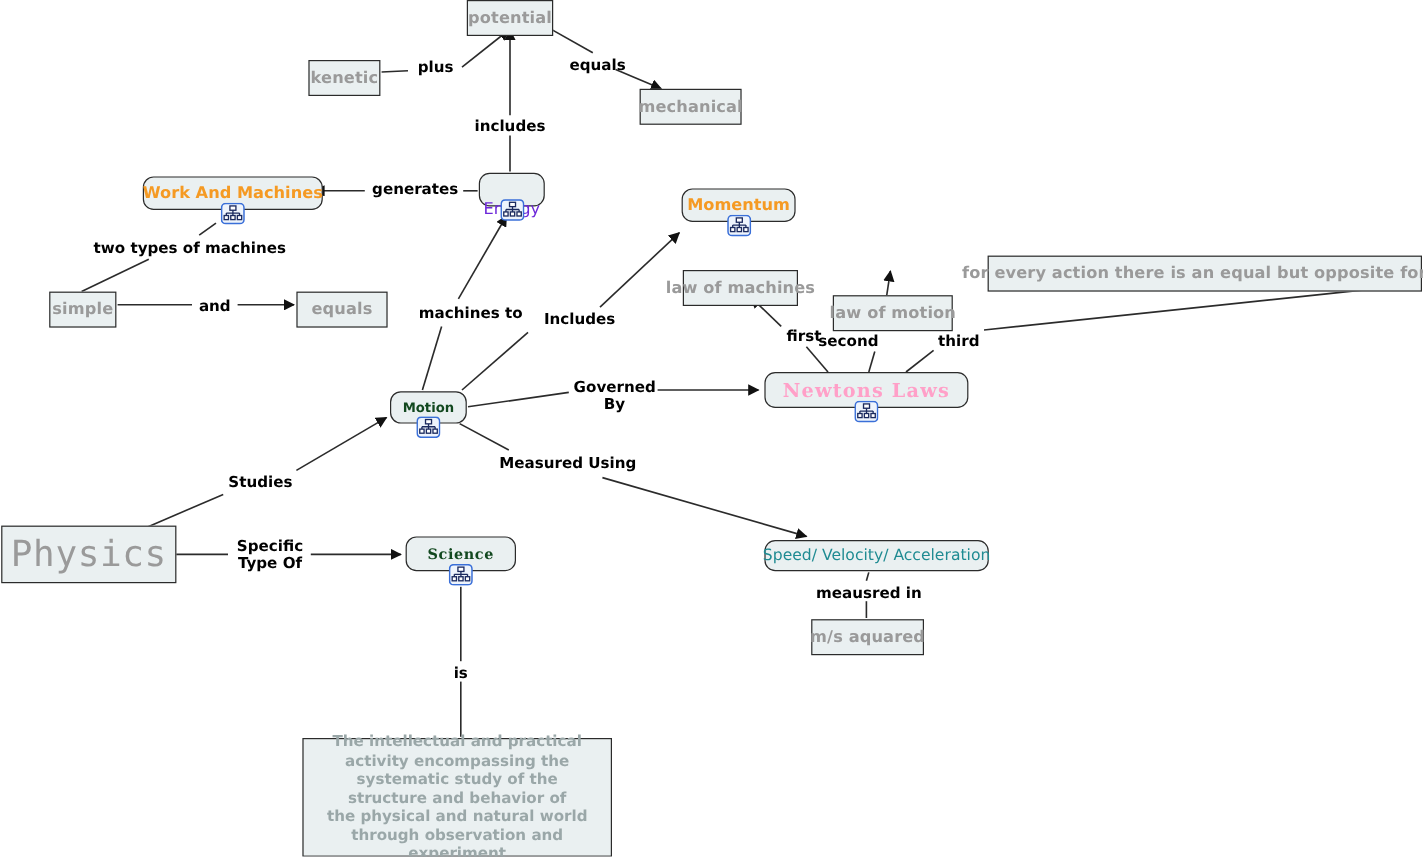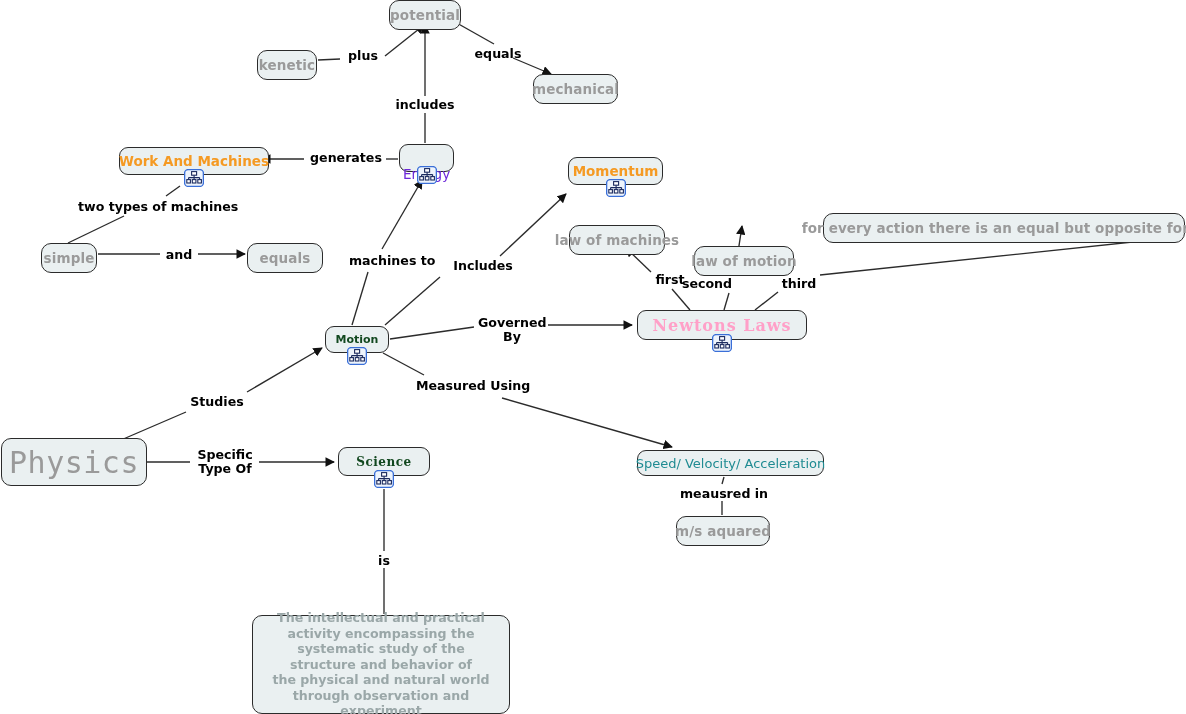--- a/index.html
+++ b/index.html
@@ -30,21 +30,21 @@
     background: #eaf0f1;
     border: 1px solid #2b2b2b;
     display: flex;
     align-items: center;
     justify-content: center;
     text-align: center;
     white-space: nowrap;
     z-index: 3;
   }
   .node.plain {
-    border-radius: 10px;
+    border-radius: 0;
     padding: 14px 5px;
   }
   .node.rounded {
     border-radius: 9px;
     padding: 2px 8px;
   }
   
   .lbl-grey {
     color: #9a9a9a;
     font-weight: bold;

